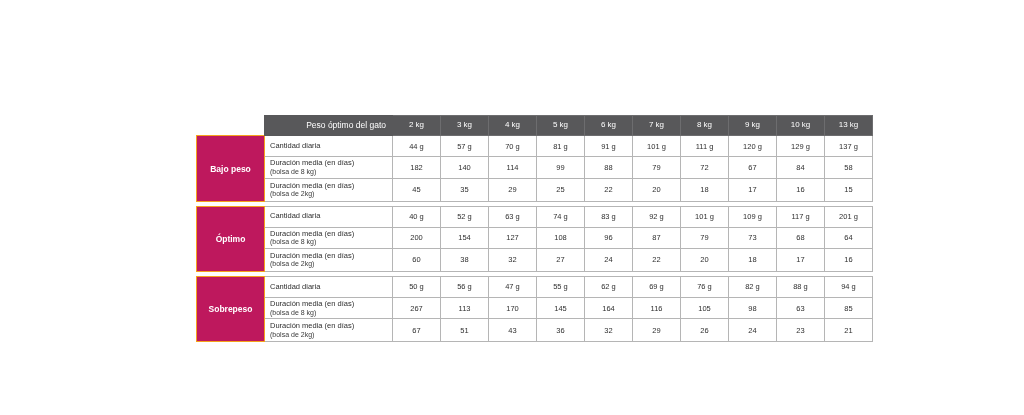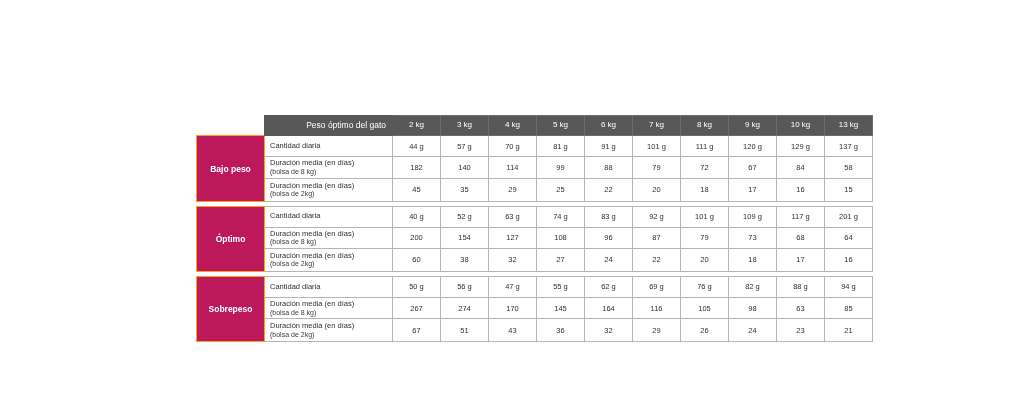--- a/index.html
+++ b/index.html
@@ -253,21 +253,21 @@
         <td class="cell-val">82 g</td>
         <td class="cell-val">88 g</td>
         <td class="cell-val">94 g</td>
       </tr>
       <tr class="r-8kg">
         <td class="row-label">
           <span>Duración media (en días)</span>
           <span class="sub">(bolsa de 8 kg)</span>
         </td>
         <td class="cell-val">267</td>
-        <td class="cell-val">274</td>
+        <td class="cell-val">113</td>
         <td class="cell-val">170</td>
         <td class="cell-val">145</td>
         <td class="cell-val">164</td>
         <td class="cell-val">116</td>
         <td class="cell-val">105</td>
         <td class="cell-val">98</td>
         <td class="cell-val">63</td>
         <td class="cell-val">85</td>
       </tr>
       <tr class="r-2kg">

